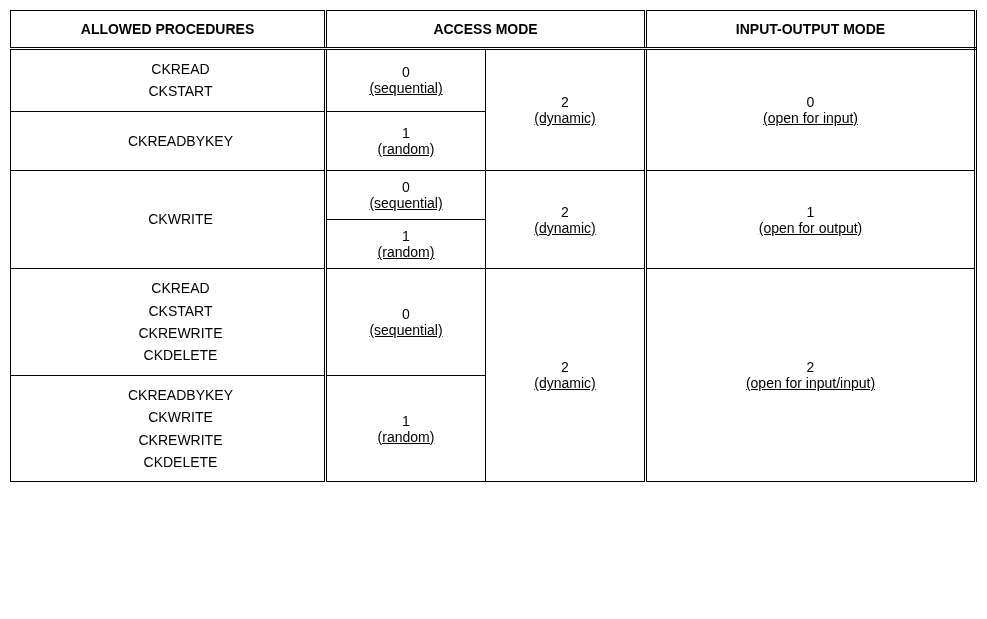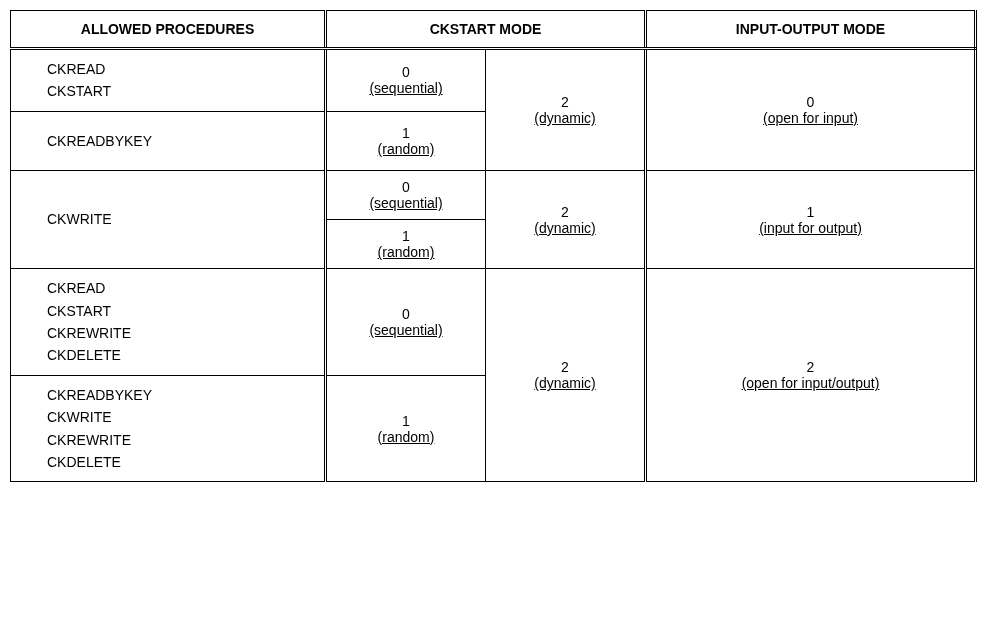--- a/index.html
+++ b/index.html
@@ -20,21 +20,21 @@
     border: 1px solid #000;
     text-align: center;
     vertical-align: middle;
     padding: 8px 10px;
   }
   th {
     font-weight: bold;
     padding: 10px;
   }
   .proc {
-    text-align: left;
+    text-align: center;
     padding-left: 36px;
     line-height: 1.6;
   }
   .dbl-left {
     border-left: 3px double #000;
   }
   .dbl-right {
     border-right: 3px double #000;
   }
   .outer-top {
@@ -65,21 +65,21 @@
   <colgroup>
     <col class="c1">
       <col class="c2">
       <col class="c3">
       <col class="c4">
   </colgroup>
 
   <tbody>
       <tr class="hdr-row">
     <th class="outer-top">ALLOWED PROCEDURES</th>
-    <th class="dbl-left outer-top" colspan="2">CKSTART MODE</th>
+    <th class="dbl-left outer-top" colspan="2">ACCESS MODE</th>
     <th class="dbl-left dbl-right outer-top">INPUT-OUTPUT MODE</th>
   </tr>
 
   <tr>
     <td class="proc">
       <span class="num">CKREAD</span>
       <span class="num">CKSTART</span>
     </td>
     <td class="dbl-left">
       <span class="num">0</span>
@@ -111,21 +111,21 @@
     <td class="dbl-left">
       <span class="num">0</span>
       <span class="lbl">(sequential)</span>
     </td>
     <td rowspan="2">
       <span class="num">2</span>
       <span class="lbl">(dynamic)</span>
     </td>
     <td class="dbl-left dbl-right" rowspan="2">
       <span class="num">1</span>
-      <span class="lbl">(input for output)</span>
+      <span class="lbl">(open for output)</span>
     </td>
   </tr>
   <tr>
     <td class="dbl-left">
       <span class="num">1</span>
       <span class="lbl">(random)</span>
     </td>
   </tr>
 
   <tr>
@@ -138,21 +138,21 @@
     <td class="dbl-left">
       <span class="num">0</span>
       <span class="lbl">(sequential)</span>
     </td>
     <td rowspan="2" class="outer-bottom">
       <span class="num">2</span>
       <span class="lbl">(dynamic)</span>
     </td>
     <td class="dbl-left dbl-right outer-bottom" rowspan="2">
       <span class="num">2</span>
-      <span class="lbl">(open for input/output)</span>
+      <span class="lbl">(open for input/input)</span>
     </td>
   </tr>
   <tr>
     <td class="proc outer-bottom">
       <span class="num">CKREADBYKEY</span>
       <span class="num">CKWRITE</span>
       <span class="num">CKREWRITE</span>
       <span class="num">CKDELETE</span>
     </td>
     <td class="dbl-left outer-bottom">

